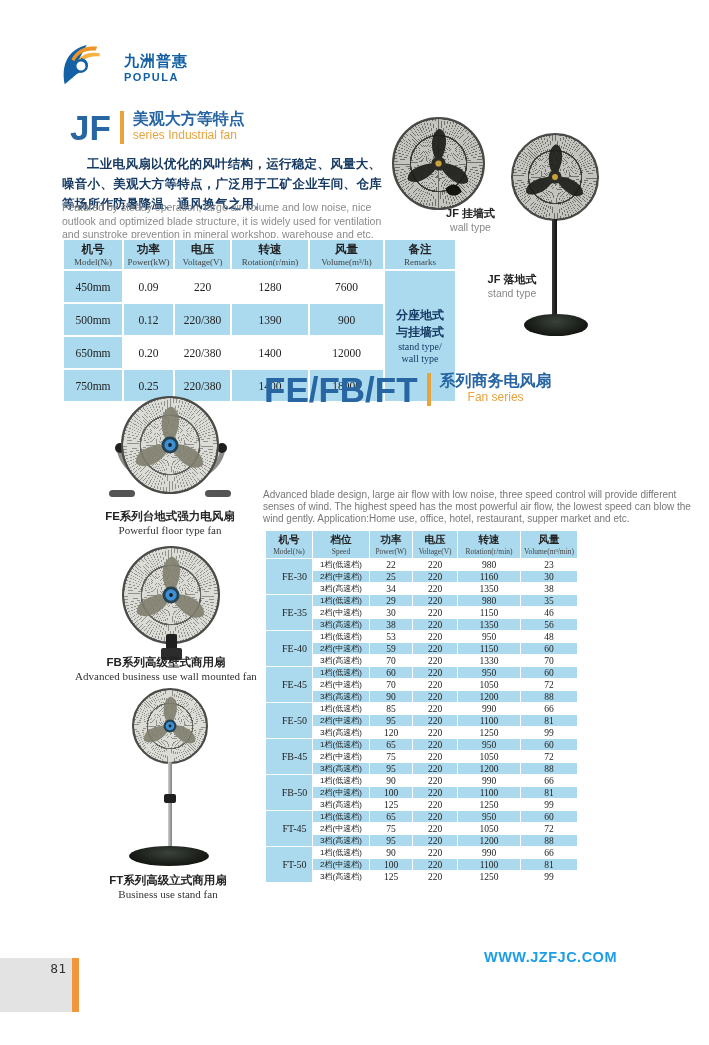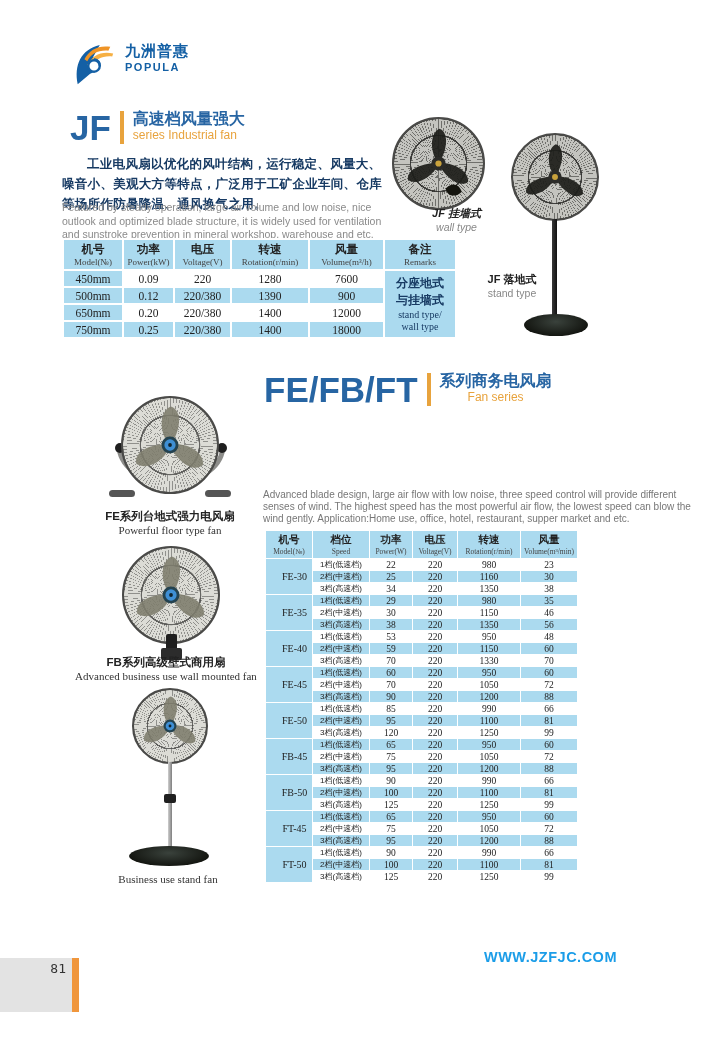--- a/index.html
+++ b/index.html
@@ -1,21 +1,21 @@
 <!DOCTYPE html>
 <html><head>
 <meta charset="utf-8">
 <style>
   * { margin:0; padding:0; box-sizing:border-box; }
   body { background:#fff; font-family:"Liberation Sans", sans-serif; }
   .page { position:relative; width:709px; height:1045px; background:#fff; overflow:hidden; }
   .abs { position:absolute; }
 
   
-  .logo { left:71px; top:42px; display:flex; align-items:flex-start; gap:8px; }
+  .logo { left:58px; top:42px; display:flex; align-items:center; gap:20px; }
   .logo-text .cn { font-size:15px; font-weight:bold; color:#1460a5; letter-spacing:1px; }
   .logo-text .en { font-size:11px; font-weight:bold; color:#1460a5; letter-spacing:1.5px; }
 
   
   .sec-title { display:flex; align-items:flex-start; }
   .sec-title .big { font-size:35px; font-weight:bold; color:#2765a3; line-height:1; letter-spacing:0px; }
   .sec-title .bar { width:4px; background:#e8a33d; height:33px; margin:1px 9px 0 9px; }
   .sec-title .cn { font-size:16px; font-weight:bold; color:#2765a3; line-height:1.1; }
   .sec-title .en { font-size:12px; color:#e8a33d; }
   .fefbft .cn, .fefbft .en { text-align:center; }
@@ -30,21 +30,21 @@
   thead th { background:#abdaef; padding:2px 0; }
   tbody tr:nth-child(odd) { background:#fff; }
   tbody tr:nth-child(even) { background:#abdaef; }
   td.model, td.remarks { background:#abdaef; }
   .hcn { display:block; font-weight:bold; color:#222; }
   .hen { display:block; font-family:"Liberation Serif", serif; font-weight:normal; color:#444; }
 
   .jf-table { width:393px; }
   .jf-table .hcn { font-size:11.5px; }
   .jf-table .hen { font-size:9px; }
-  .jf-table td { height:17px; font-family:"Liberation Serif", serif; font-size:11.5px; color:#222; }
+  .jf-table td { height:33px; font-family:"Liberation Serif", serif; font-size:11.5px; color:#222; }
   .jf-table td.remarks { white-space:normal; }
   .rk-cn { font-size:12px; font-weight:bold; color:#173a63; line-height:1.4; }
   .rk-en { font-size:10px; font-family:"Liberation Serif", serif; color:#173a63; line-height:1.2; }
 
   .fe-table { width:312px; }
   .fe-table .hcn { font-size:10.5px; }
   .fe-table .hen { font-size:7.5px; }
   .fe-table th, .fe-table td { border-width:1px; }
   .fe-table td { height:11.2px; font-family:"Liberation Serif", serif; font-size:9.5px; color:#222; }
   .fe-table td.spd { font-family:"Liberation Sans", sans-serif; font-size:8px; color:#222; }
@@ -99,21 +99,21 @@
     <span class="logo-text">
       <span class="cn" style="display:block">九洲普惠</span>
       <span class="en" style="display:block">POPULA</span>
     </span>
   </div>
 
   <div class="abs sec-title" style="left:70px; top:110px;">
     <span class="big">JF</span>
     <span class="bar"></span>
     <span>
-      <span class="cn" style="display:block">高速档风量强大</span>
+      <span class="cn" style="display:block">美观大方等特点</span>
       <span class="en" style="display:block">series Industrial fan</span>
     </span>
   </div>
 
   <div class="abs para-cn" style="left:62px; top:154px; width:332px;">工业电风扇以优化的风叶结构，运行稳定、风量大、噪音小、美观大方等特点，广泛用于工矿企业车间、仓库等场所作防暑降温、通风换气之用。</div>
   <div class="abs para-en" style="left:62px; top:201px; width:332px;">Featured by steady operation, large air volume and low noise, nice outlook and optimized blade structure, it is widely used for ventilation and sunstroke prevention in mineral workshop, warehouse and etc.</div>
 
   <table class="abs jf-table" style="left:62px; top:238px;">
     <colgroup>
         <col style="width:60px">
@@ -194,21 +194,21 @@
       <g fill="#1d1e1a" opacity="0.92">
         <path d="M50 50 C40 38 40 16 51 11 C63 15 59 38 50 50Z"></path>
         <path d="M50 50 C40 38 40 16 51 11 C63 15 59 38 50 50Z" transform="rotate(120 50 50)"></path>
         <path d="M50 50 C40 38 40 16 51 11 C63 15 59 38 50 50Z" transform="rotate(240 50 50)"></path>
       </g>
       <circle cx="50" cy="50" r="8" fill="#2b2b28"></circle>
       <circle cx="50" cy="50" r="3.5" fill="#c9a23c"></circle>
       <path d="M58 78 C66 70 74 74 76 82 C70 88 60 88 58 78Z" fill="#15150f"></path>
     </svg>
   </div>
-  <div class="abs cap jfcap" style="left:409px; top:206px; width:95px;font-style:italic;">
+  <div class="abs cap jfcap" style="left:423px; top:206px; width:95px;">
     <div class="c1">JF 挂墙式</div>
     <div class="c2">wall type</div>
   </div>
 
   <div class="fan-head dark" style="left:511px; top:133px; width:88px; height:88px;">
     <svg viewBox="0 0 100 100">
       <g fill="#1d1e1a" opacity="0.92">
         <path d="M50 50 C40 38 40 16 51 11 C63 15 59 38 50 50Z"></path>
         <path d="M50 50 C40 38 40 16 51 11 C63 15 59 38 50 50Z" transform="rotate(120 50 50)"></path>
         <path d="M50 50 C40 38 40 16 51 11 C63 15 59 38 50 50Z" transform="rotate(240 50 50)"></path>
@@ -532,20 +532,21 @@
         <circle cx="50" cy="50" r="9" fill="#24424f"></circle>
         <circle cx="50" cy="50" r="6" fill="#3f8fd4"></circle>
         <circle cx="50" cy="50" r="2" fill="#10222b"></circle>
       </svg>
     </div>
     <div class="pole silver" style="left:40px; top:74px; width:4px; height:88px;"></div>
     <div class="knob" style="left:36px; top:106px; width:12px; height:9px;"></div>
     <div class="base" style="left:1px; top:158px; width:80px; height:20px;"></div>
   </div>
   <div class="abs cap" style="left:62px; top:873px; width:212px;">
+    <div class="c1">FT系列高级立式商用扇</div>
     <div class="c2">Business use stand fan</div>
   </div>
 
   <div class="abs pagebox">
     <span class="pagenum">81</span>
   </div>
   <div class="abs pagebar"></div>
   <div class="abs website">WWW.JZFJC.COM</div>
 
 </div>

